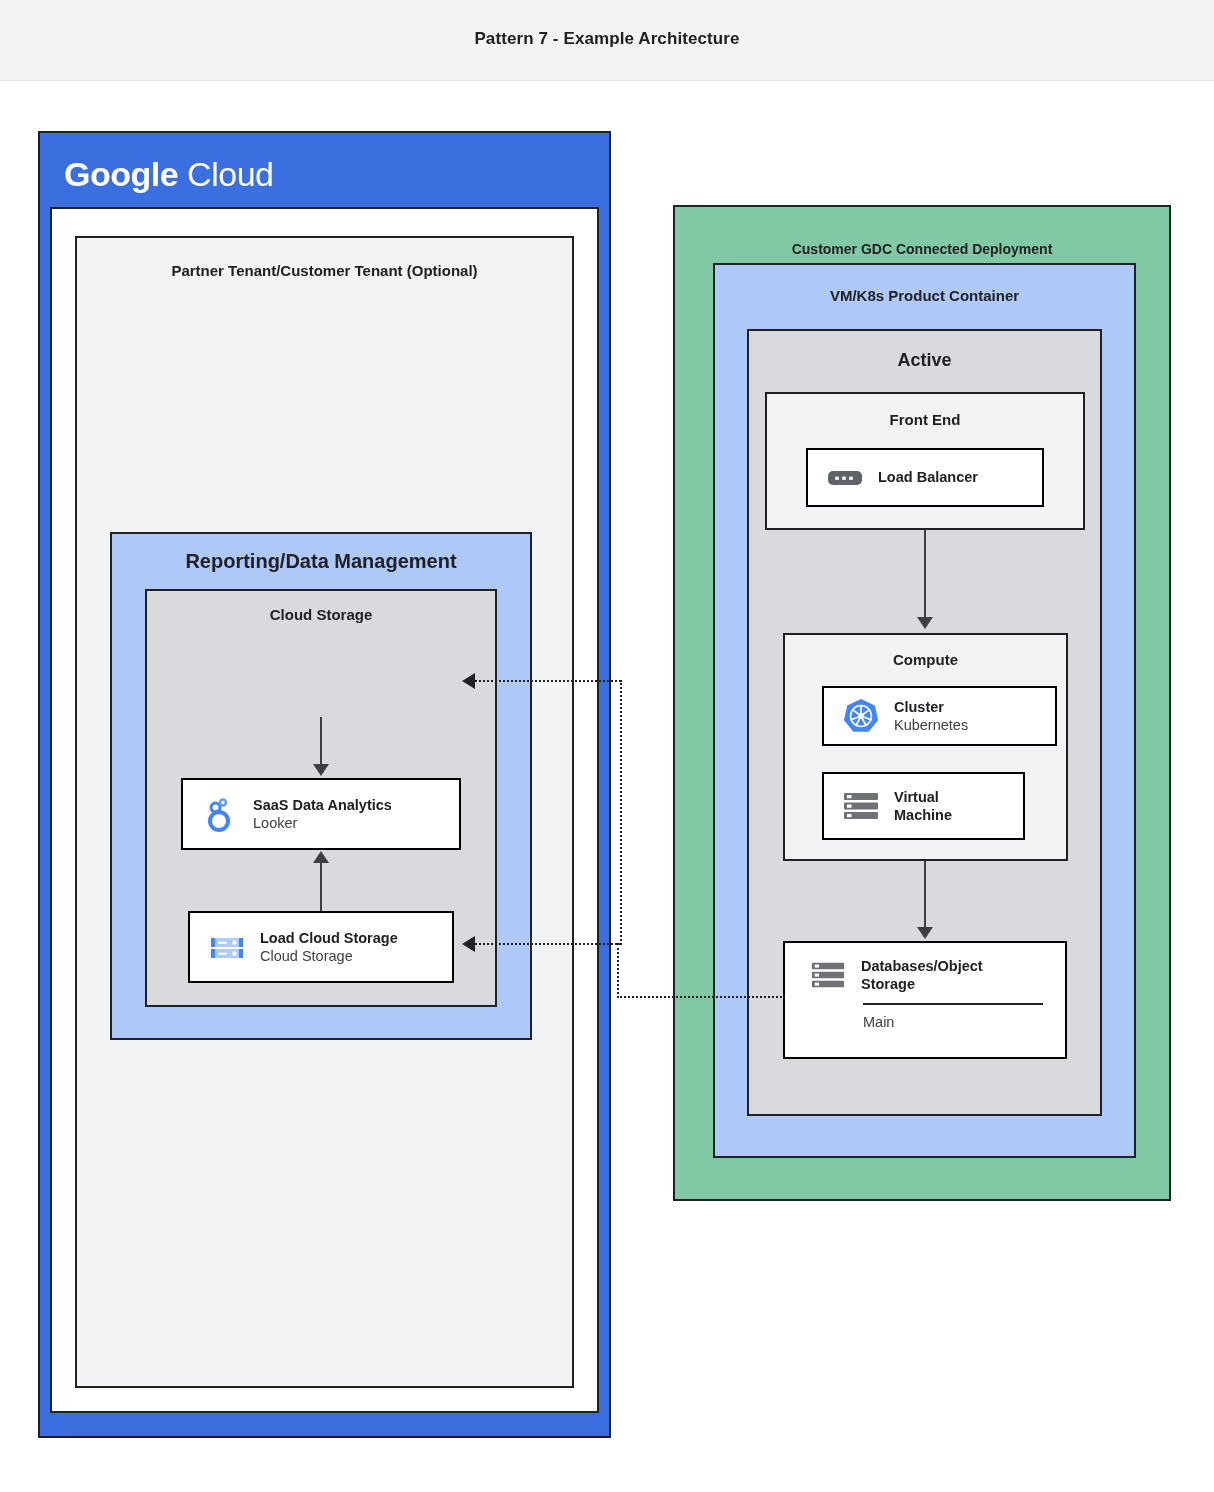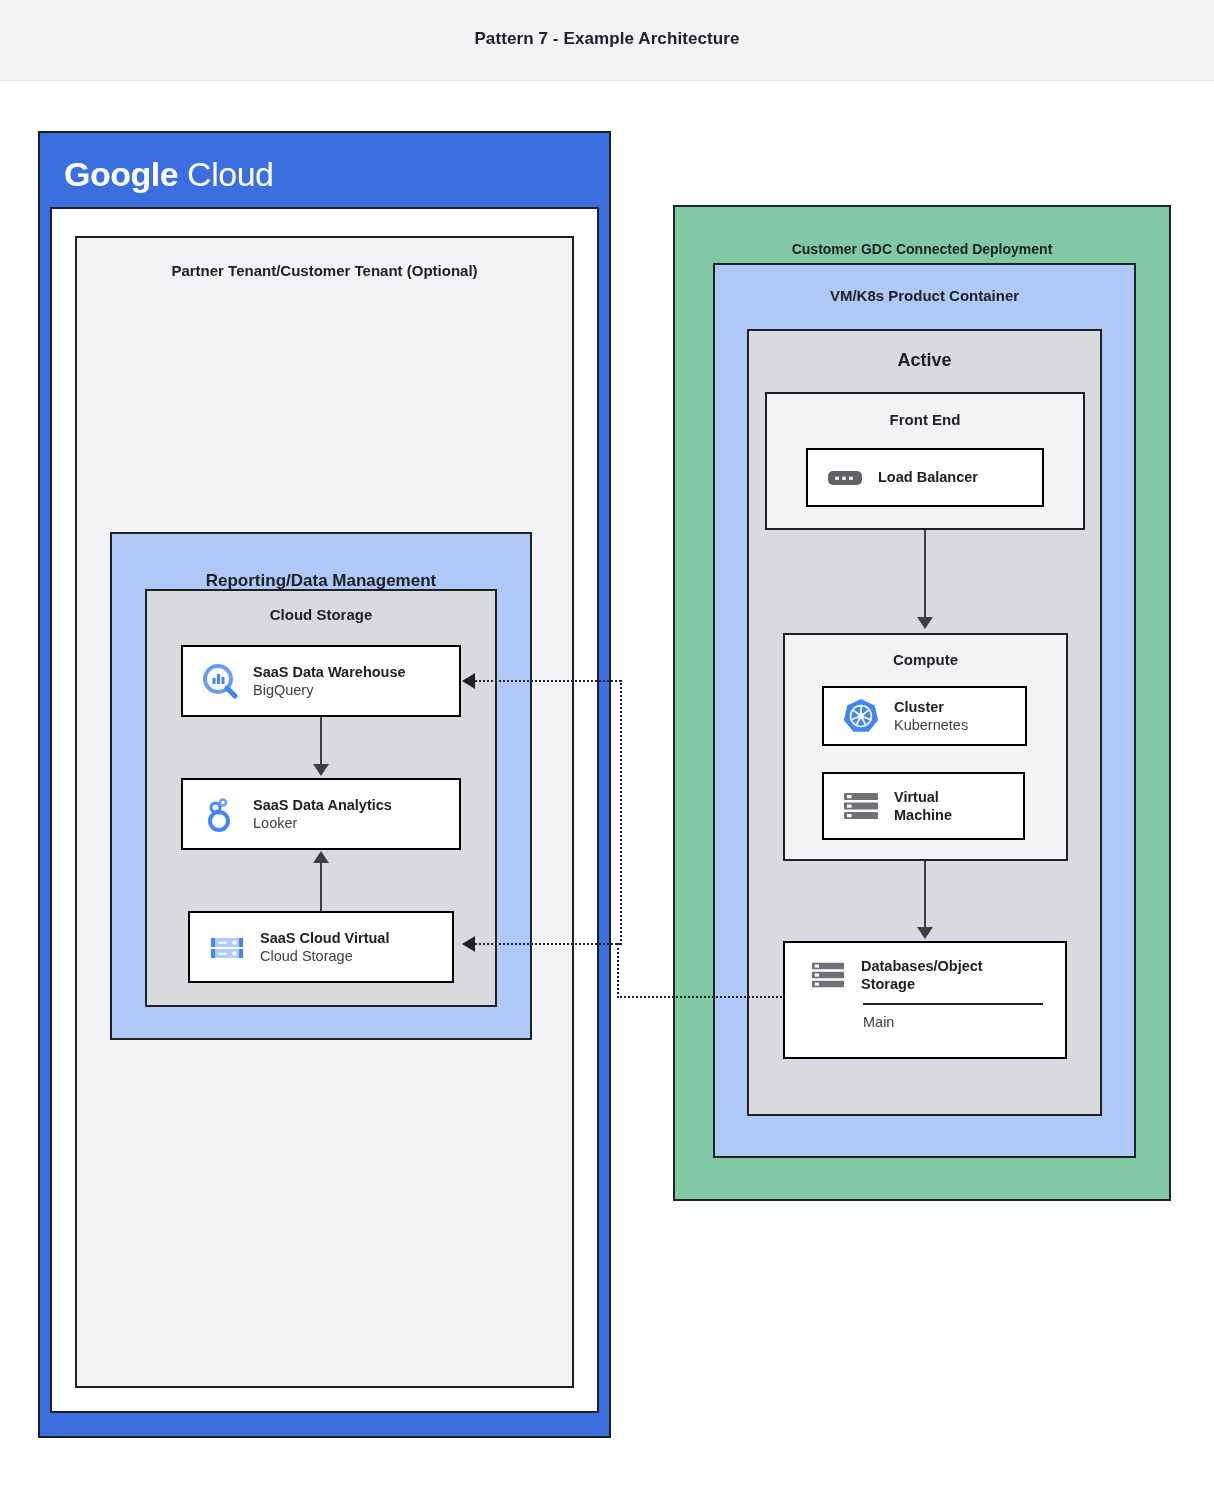--- a/index.html
+++ b/index.html
@@ -58,21 +58,21 @@
   
   .gcp-outer   { left: 38px;  top: 131px;  width: 573px;  height: 1307px; background: #3b6fe0; border-color: #1f1f1f; }
   .gcp-logo    { position: absolute; left: 24px; top: 22px; font-size: 34px; color: #ffffff; letter-spacing: -0.5px; white-space: nowrap; }
   .gcp-logo .g { font-weight: bold; }
   .gcp-logo .c { font-weight: normal; margin-left: 9px; }
   .gcp-inner   { left: 50px;  top: 207px;  width: 549px;  height: 1206px; background: #ffffff; }
   .tenant-box  { left: 75px;  top: 236px;  width: 499px;  height: 1152px; background: #f1f3f4; }
   .tenant-box > .box-title { top: 24px; font-size: 15px; }
 
   .reporting-box { left: 110px; top: 532px; width: 422px; height: 508px; background: #aec8f8; }
-  .reporting-box > .box-title { top: 37px; font-size: 17px; }
+  .reporting-box > .box-title { top: 16px; font-size: 20px; }
   .cloudstorage-box { left: 145px; top: 589px; width: 352px; height: 418px; background: #d8dade; }
   .cloudstorage-box > .box-title { top: 15px; font-size: 15px; }
 
   
   .card {
     position: absolute;
     box-sizing: border-box;
     background: #ffffff;
     border: 2px solid #000000;
     display: flex;
@@ -100,21 +100,21 @@
   .vmk8s-box  { left: 713px; top: 263px; width: 423px; height: 895px; background: #aec8f8; }
   .vmk8s-box > .box-title { top: 22px; font-size: 15px; }
   .active-box { left: 747px; top: 329px; width: 355px; height: 787px; background: #d8dade; }
   .active-box > .box-title { top: 19px; font-size: 18px; }
   .frontend-box { left: 765px; top: 392px; width: 320px; height: 138px; background: #f1f3f4; }
   .frontend-box > .box-title { top: 17px; font-size: 15px; }
   .compute-box { left: 783px; top: 633px; width: 285px; height: 228px; background: #f1f3f4; }
   .compute-box > .box-title { top: 16px; font-size: 15px; }
 
   .card-lb      { left: 806px; top: 448px; width: 238px; height: 59px; }
-  .card-cluster { left: 822px; top: 686px; width: 205px; height: 60px; }
+  .card-cluster { left: 822px; top: 686px; width: 235px; height: 60px; }
   .card-vm      { left: 822px; top: 772px; width: 203px; height: 68px; }
   .card-db      { left: 783px; top: 941px; width: 284px; height: 118px; flex-direction: column; align-items: stretch; padding-left: 6px; }
 
   .db-top { display: flex; align-items: center; padding-top: 14px; }
   .db-divider { height: 2px; background: #202124; margin: 10px 22px 0 72px; }
   .db-sub { font-size: 14.5px; color: #3c4043; margin: 9px 0 0 72px; }
 
   
   .ico { display: block; }
 
@@ -164,35 +164,20 @@
   </div>
 
   <div class="box reporting-box">
     <div class="box-title">Reporting/Data Management</div>
   </div>
 
   <div class="box cloudstorage-box">
     <div class="box-title">Cloud Storage</div>
   </div>
 
-  <div class="card card-bigquery">
-    <div class="icon-slot">
-      <svg class="ico" width="40" height="40" viewBox="0 0 40 40" aria-hidden="true">
-        <circle cx="18" cy="18" r="13" fill="none" stroke="#669df6" stroke-width="4"></circle>
-        <rect x="12.5" y="17" width="3" height="6" fill="#4285f4"></rect>
-        <rect x="17" y="13" width="3" height="10" fill="#4285f4"></rect>
-        <rect x="21.5" y="16" width="3" height="7" fill="#4285f4"></rect>
-        <line x1="27" y1="27" x2="35" y2="35" stroke="#4285f4" stroke-width="5" stroke-linecap="round"></line>
-      </svg>
-    </div>
-    <div class="card-text">
-      <div class="card-title">SaaS Data Warehouse</div>
-      <div class="card-sub">BigQuery</div>
-    </div>
-  </div>
 
   <div class="card card-looker">
     <div class="icon-slot">
       <svg class="ico" width="40" height="40" viewBox="0 0 40 40" aria-hidden="true">
         <circle cx="19" cy="27" r="9" fill="none" stroke="#4285f4" stroke-width="4"></circle>
         <circle cx="15.5" cy="13.5" r="4.5" fill="none" stroke="#4285f4" stroke-width="3"></circle>
         <circle cx="23" cy="8.5" r="3" fill="none" stroke="#669df6" stroke-width="2.6"></circle>
         <path d="M17 17 L19 19" stroke="#4285f4" stroke-width="3" stroke-linecap="round"></path>
       </svg>
     </div>
@@ -211,21 +196,21 @@
         <rect x="11" y="14.7" width="9" height="2" rx="1" fill="#ffffff"></rect>
         <circle cx="27.5" cy="15.5" r="2.2" fill="#ffffff"></circle>
         <rect x="4" y="22" width="32" height="9" rx="1.5" fill="#aecbfa"></rect>
         <rect x="4" y="22" width="4" height="9" fill="#4285f4"></rect>
         <rect x="32" y="22" width="4" height="9" fill="#4285f4"></rect>
         <rect x="11" y="25.7" width="9" height="2" rx="1" fill="#ffffff"></rect>
         <circle cx="27.5" cy="26.5" r="2.2" fill="#ffffff"></circle>
       </svg>
     </div>
     <div class="card-text">
-      <div class="card-title">SaaS Cloud Virtual</div>
+      <div class="card-title">Load Cloud Storage</div>
       <div class="card-sub">Cloud Storage</div>
     </div>
   </div>
 
   <div class="conn">
     <div class="v-line" style="left:320px; top:717px; height:49px;"></div>
     <div class="arrow-down" style="left:313px; top:764px;"></div>
   </div>
   <div class="conn">
     <div class="v-line" style="left:320px; top:862px; height:49px;"></div>

